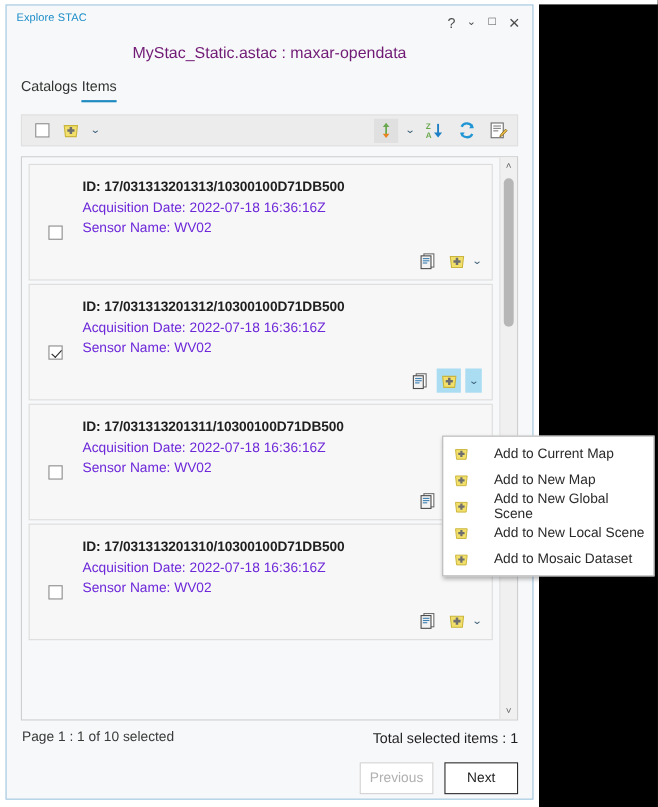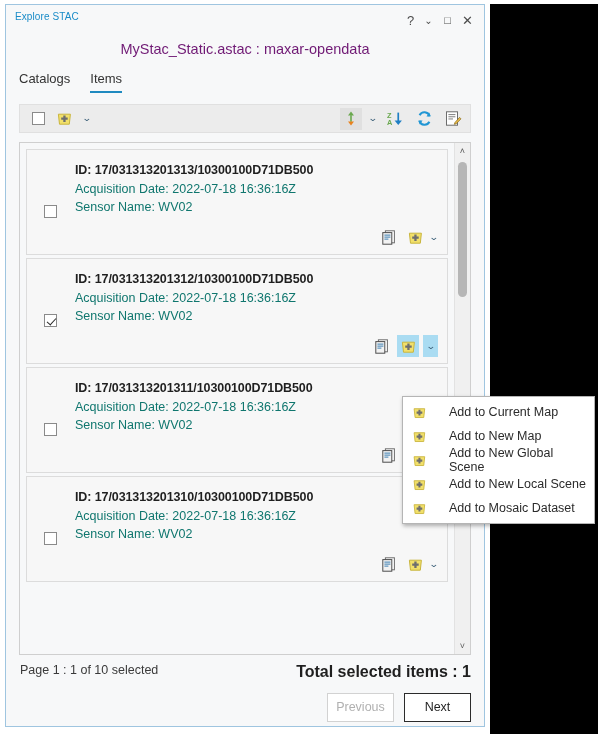--- a/index.html
+++ b/index.html
@@ -84,21 +84,21 @@
     font-size: 14.5px;
     color: #701a75;
   }
 
   
   #tabs {
     position: absolute;
     left: 13px;
     top: 66px;
     display: flex;
-    gap: 20px;
+    gap: 4px;
   }
   .tab {
     font-size: 13px;
     color: #333333;
     padding-bottom: 5px;
     cursor: default;
     border-bottom: 2px solid transparent;
   }
   .tab.active {
     border-bottom: 2px solid #1f8ac0;
@@ -186,21 +186,21 @@
   .card-txt { position: absolute; left: 48px; top: 13px; }
   .card-id {
     font-size: 12.5px;
     font-weight: bold;
     color: #1f1f1f;
     letter-spacing: -0.1px;
     margin-bottom: 5px;
   }
   .card-line {
     font-size: 12.5px;
-    color: #0f766e;
+    color: #6d28d9;
     margin-bottom: 4px;
   }
   .card-actions {
     position: absolute;
     right: 9px;
     bottom: 6px;
     display: flex;
     align-items: center;
     gap: 4px;
   }
@@ -243,22 +243,22 @@
     position: absolute;
     left: 14px;
     top: 658px;
     font-size: 12.5px;
     color: #3a3a3a;
   }
   #footer-right {
     position: absolute;
     right: 13px;
     top: 658px;
-    font-size: 16px;
-    font-weight: bold;
+    font-size: 13px;
+    font-weight: normal;
     color: #1f1f1f;
     margin-left: 12px;
   }
   .pg-btn {
     position: absolute;
     top: 688px;
     width: 67px;
     height: 29px;
     background: #ffffff;
     border: 1px solid #2b2b2b;

